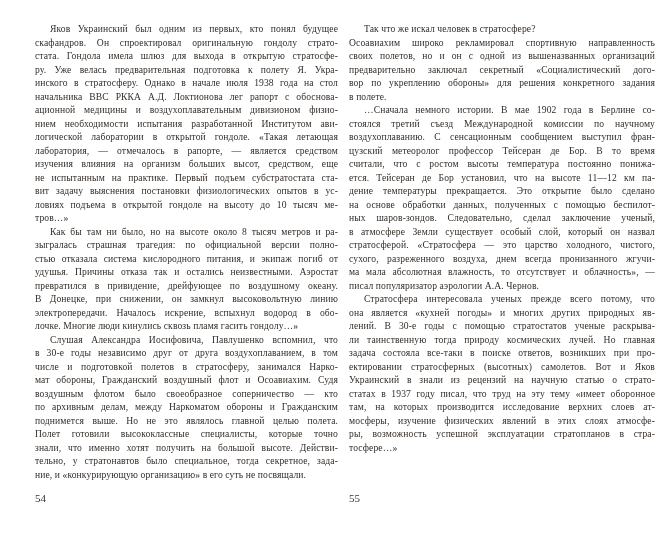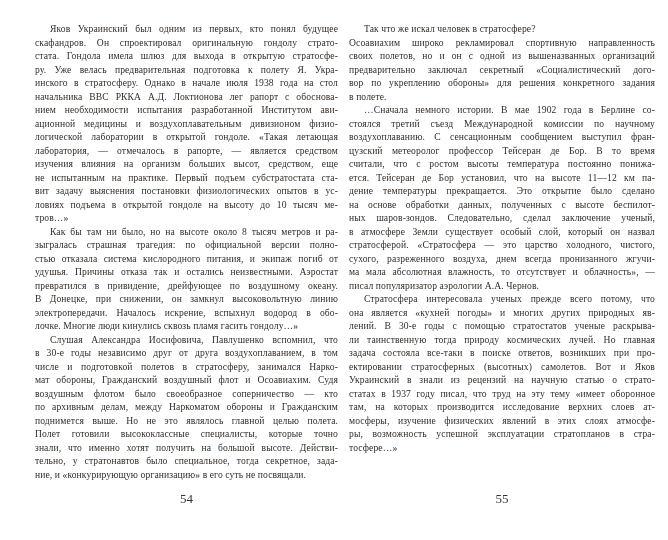--- a/index.html
+++ b/index.html
@@ -49,42 +49,42 @@
     text-align-last: left;
   }
   .para.indent .line:first-child {
     text-indent: 15px;
   }
   .page-number {
     position: absolute;
     top: 470px;
     left: 0;
     right: 0;
-    text-align: center;
-    font-size: 13px;
+    text-align: left;
+    font-size: 11px;
     line-height: 13px;
     color: #3a3430;
   }
 </style>
 </head>
 <body>
 
 <div class="spread">
 
   <div class="page page-left">
     <div class="text-block">
         <div class="para indent">
           <div class="line">Яков Украинский был одним из первых, кто понял будущее</div>
           <div class="line">скафандров. Он спроектировал оригинальную гондолу страто-</div>
           <div class="line">стата. Гондола имела шлюз для выхода в открытую стратосфе-</div>
           <div class="line">ру. Уже велась предварительная подготовка к полету Я. Укра-</div>
           <div class="line">инского в стратосферу. Однако в начале июля 1938 года на стол</div>
           <div class="line">начальника ВВС РККА А.Д. Локтионова лег рапорт с обоснова-</div>
+          <div class="line">ационной медицины и воздухоплавательным дивизионом физио-</div>
           <div class="line">нием необходимости испытания разработанной Институтом ави-</div>
-          <div class="line">ационной медицины и воздухоплавательным дивизионом физио-</div>
           <div class="line">логической лаборатории в открытой гондоле. «Такая летающая</div>
           <div class="line">лаборатория, — отмечалось в рапорте, — является средством</div>
           <div class="line">изучения влияния на организм больших высот, средством, еще</div>
           <div class="line">не испытанным на практике. Первый подъем субстратостата ста-</div>
           <div class="line">вит задачу выяснения постановки физиологических опытов в ус-</div>
           <div class="line">ловиях подъема в открытой гондоле на высоту до 10 тысяч ме-</div>
           <div class="line para-end">тров…»</div>
         </div>
         <div class="para indent">
           <div class="line">Как бы там ни было, но на высоте около 8 тысяч метров и ра-</div>
@@ -126,21 +126,21 @@
           <div class="line para-end">в полете.</div>
         </div>
         <div class="para indent">
           <div class="line">…Сначала немного истории. В мае 1902 года в Берлине со-</div>
           <div class="line">стоялся третий съезд Международной комиссии по научному</div>
           <div class="line">воздухоплаванию. С сенсационным сообщением выступил фран-</div>
           <div class="line">цузский метеоролог профессор Тейсеран де Бор. В то время</div>
           <div class="line">считали, что с ростом высоты температура постоянно понижа-</div>
           <div class="line">ется. Тейсеран де Бор установил, что на высоте 11—12 км па-</div>
           <div class="line">дение температуры прекращается. Это открытие было сделано</div>
-          <div class="line">на основе обработки данных, полученных с высоте беспилот-</div>
+          <div class="line">на основе обработки данных, полученных с помощью беспилот-</div>
           <div class="line">ных шаров-зондов. Следовательно, сделал заключение ученый,</div>
           <div class="line">в атмосфере Земли существует особый слой, который он назвал</div>
           <div class="line">стратосферой. «Стратосфера — это царство холодного, чистого,</div>
           <div class="line">сухого, разреженного воздуха, днем всегда пронизанного жгучи-</div>
           <div class="line">ма мала абсолютная влажность, то отсутствует и облачность», —</div>
           <div class="line para-end">писал популяризатор аэрологии А.А. Чернов.</div>
         </div>
         <div class="para indent">
           <div class="line">Стратосфера интересовала ученых прежде всего потому, что</div>
           <div class="line">она является «кухней погоды» и многих других природных яв-</div>

